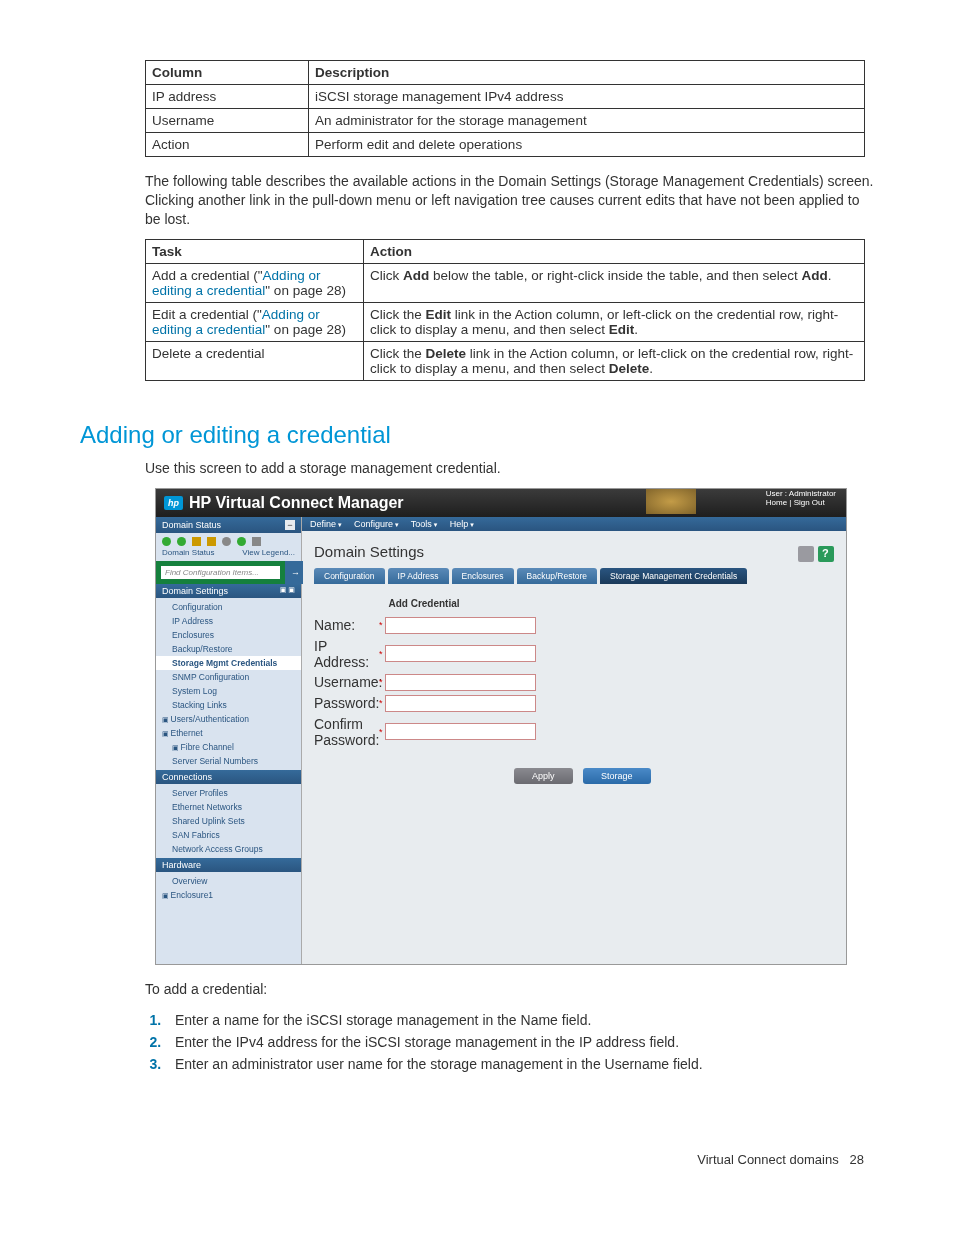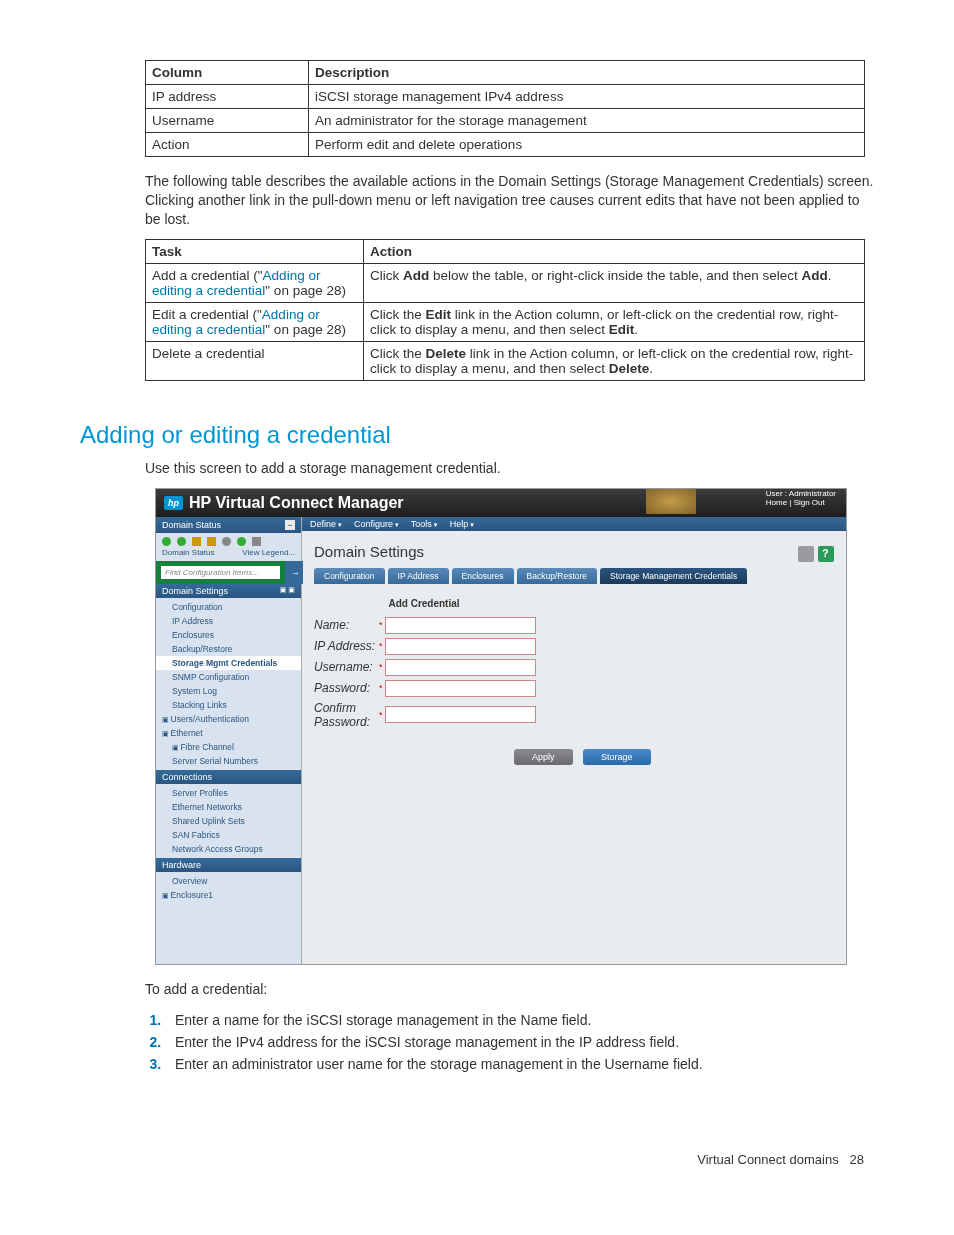--- a/index.html
+++ b/index.html
@@ -249,22 +249,21 @@
   margin-bottom: 8px;
   width: 220px;
 }
 .vc-form-row {
   display: flex;
   align-items: center;
   margin-bottom: 4px;
 }
 .vc-form-row label {
   width: 65px;
-  font-size: 12px;
-  font-style: italic;
+  font-size: 14px;
 }
 .vc-form-row .req { color: #c00; margin-right: 2px; font-size: 9px;}
 .vc-form-row input {
   width: 145px;
   border: 1px solid #c88;
   height: 13px;
   font-size: 8px;
 }
 .vc-buttons {
   margin: 20px 0 100px 200px;

